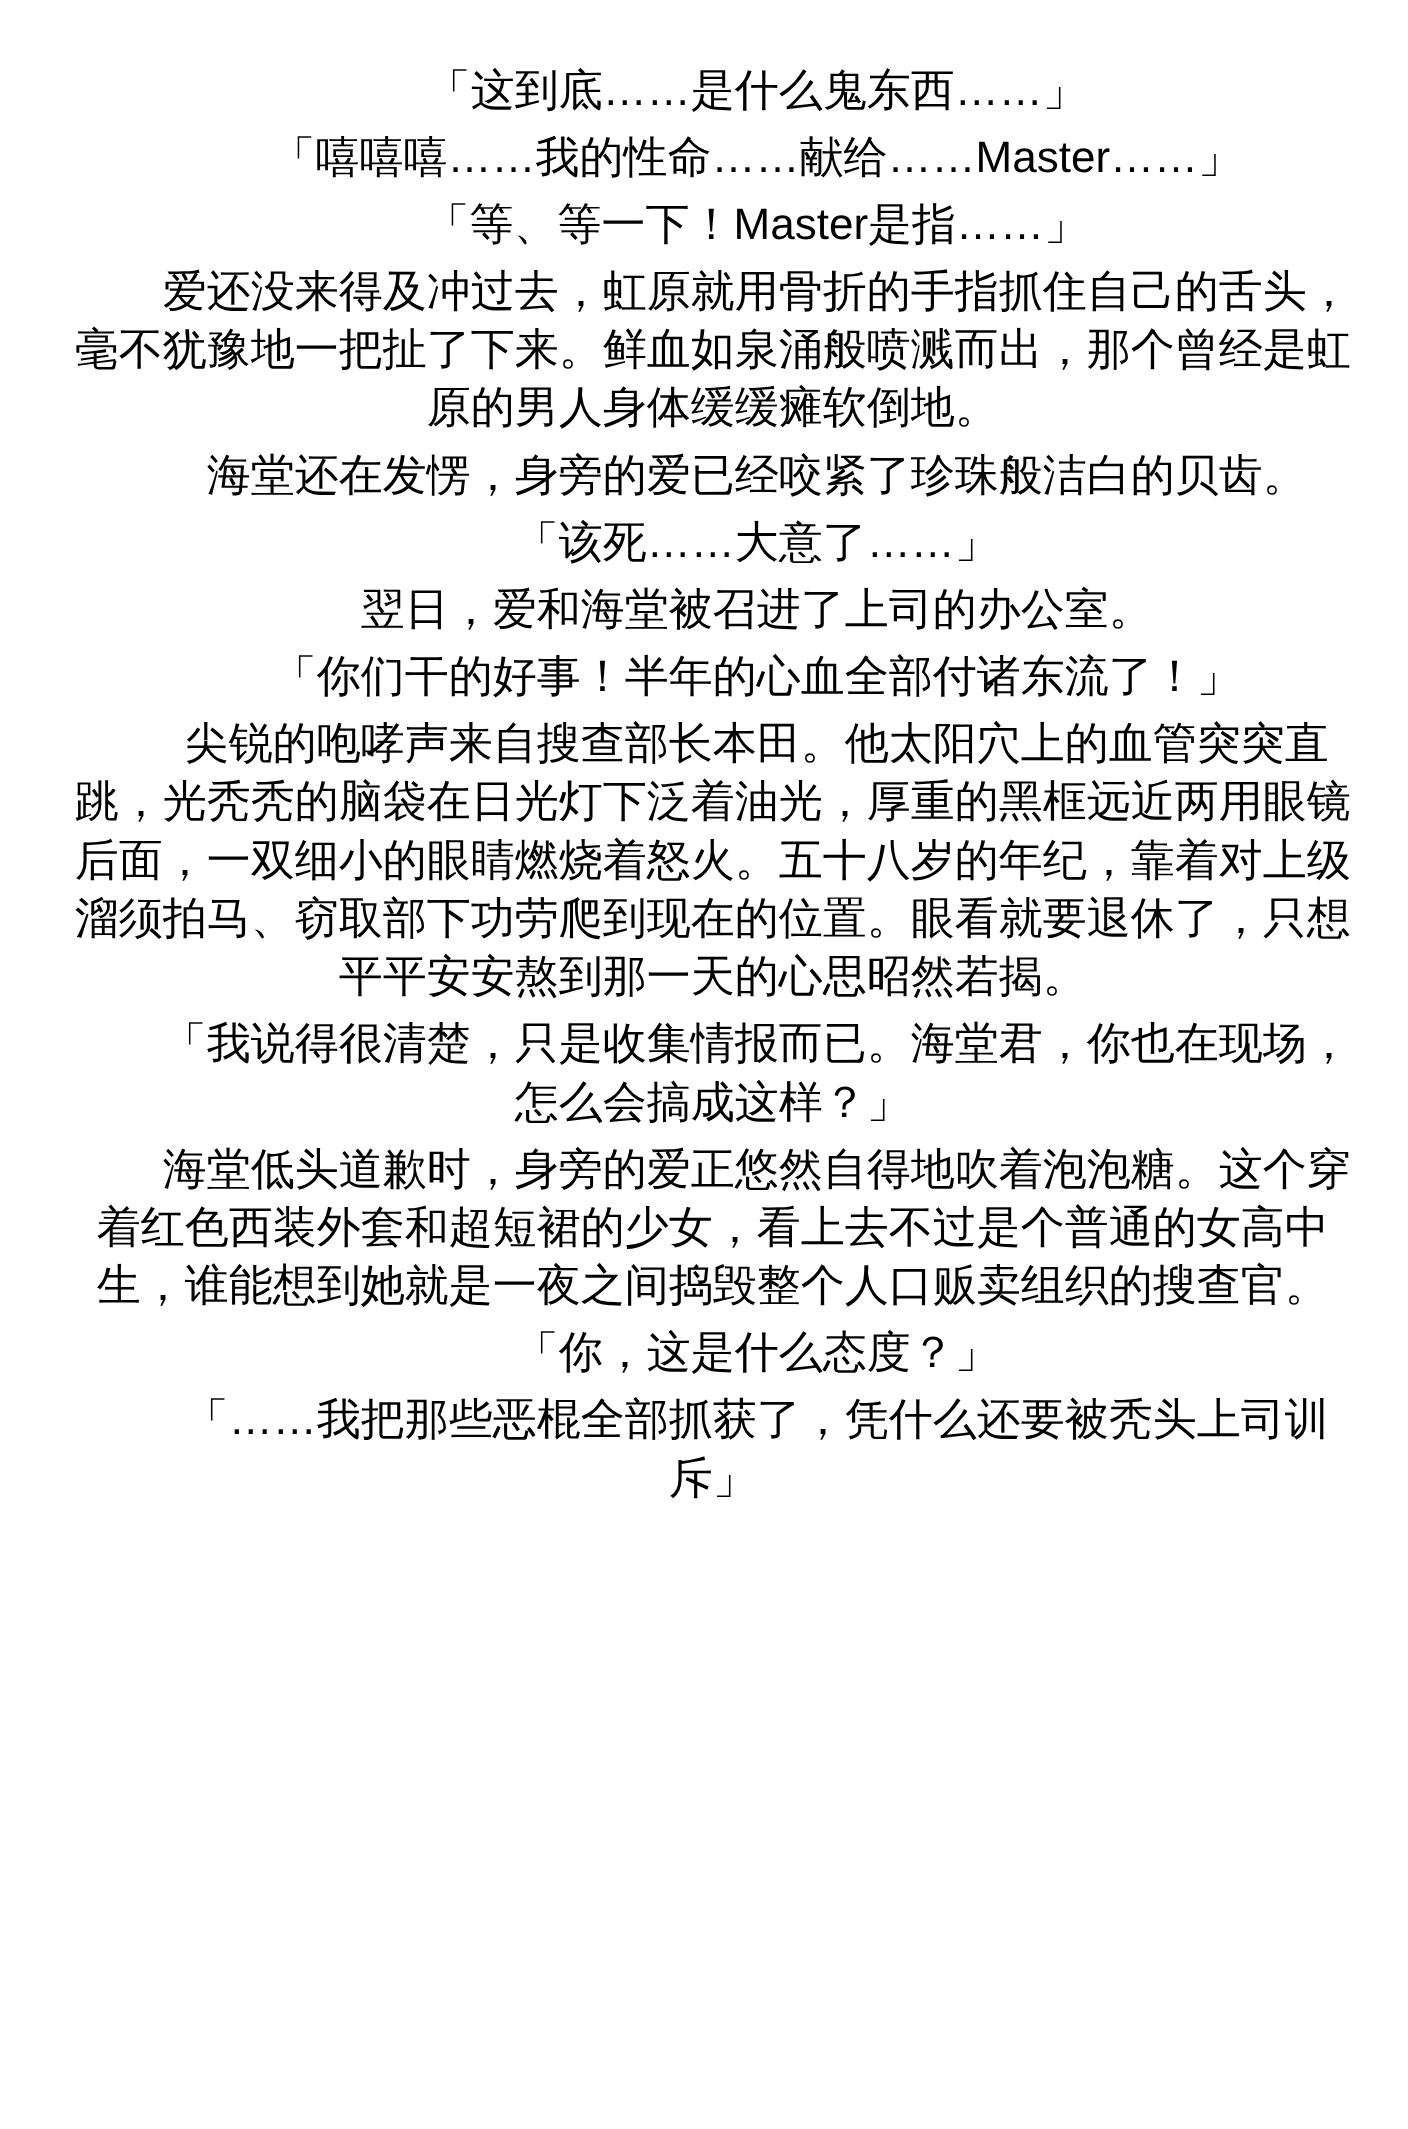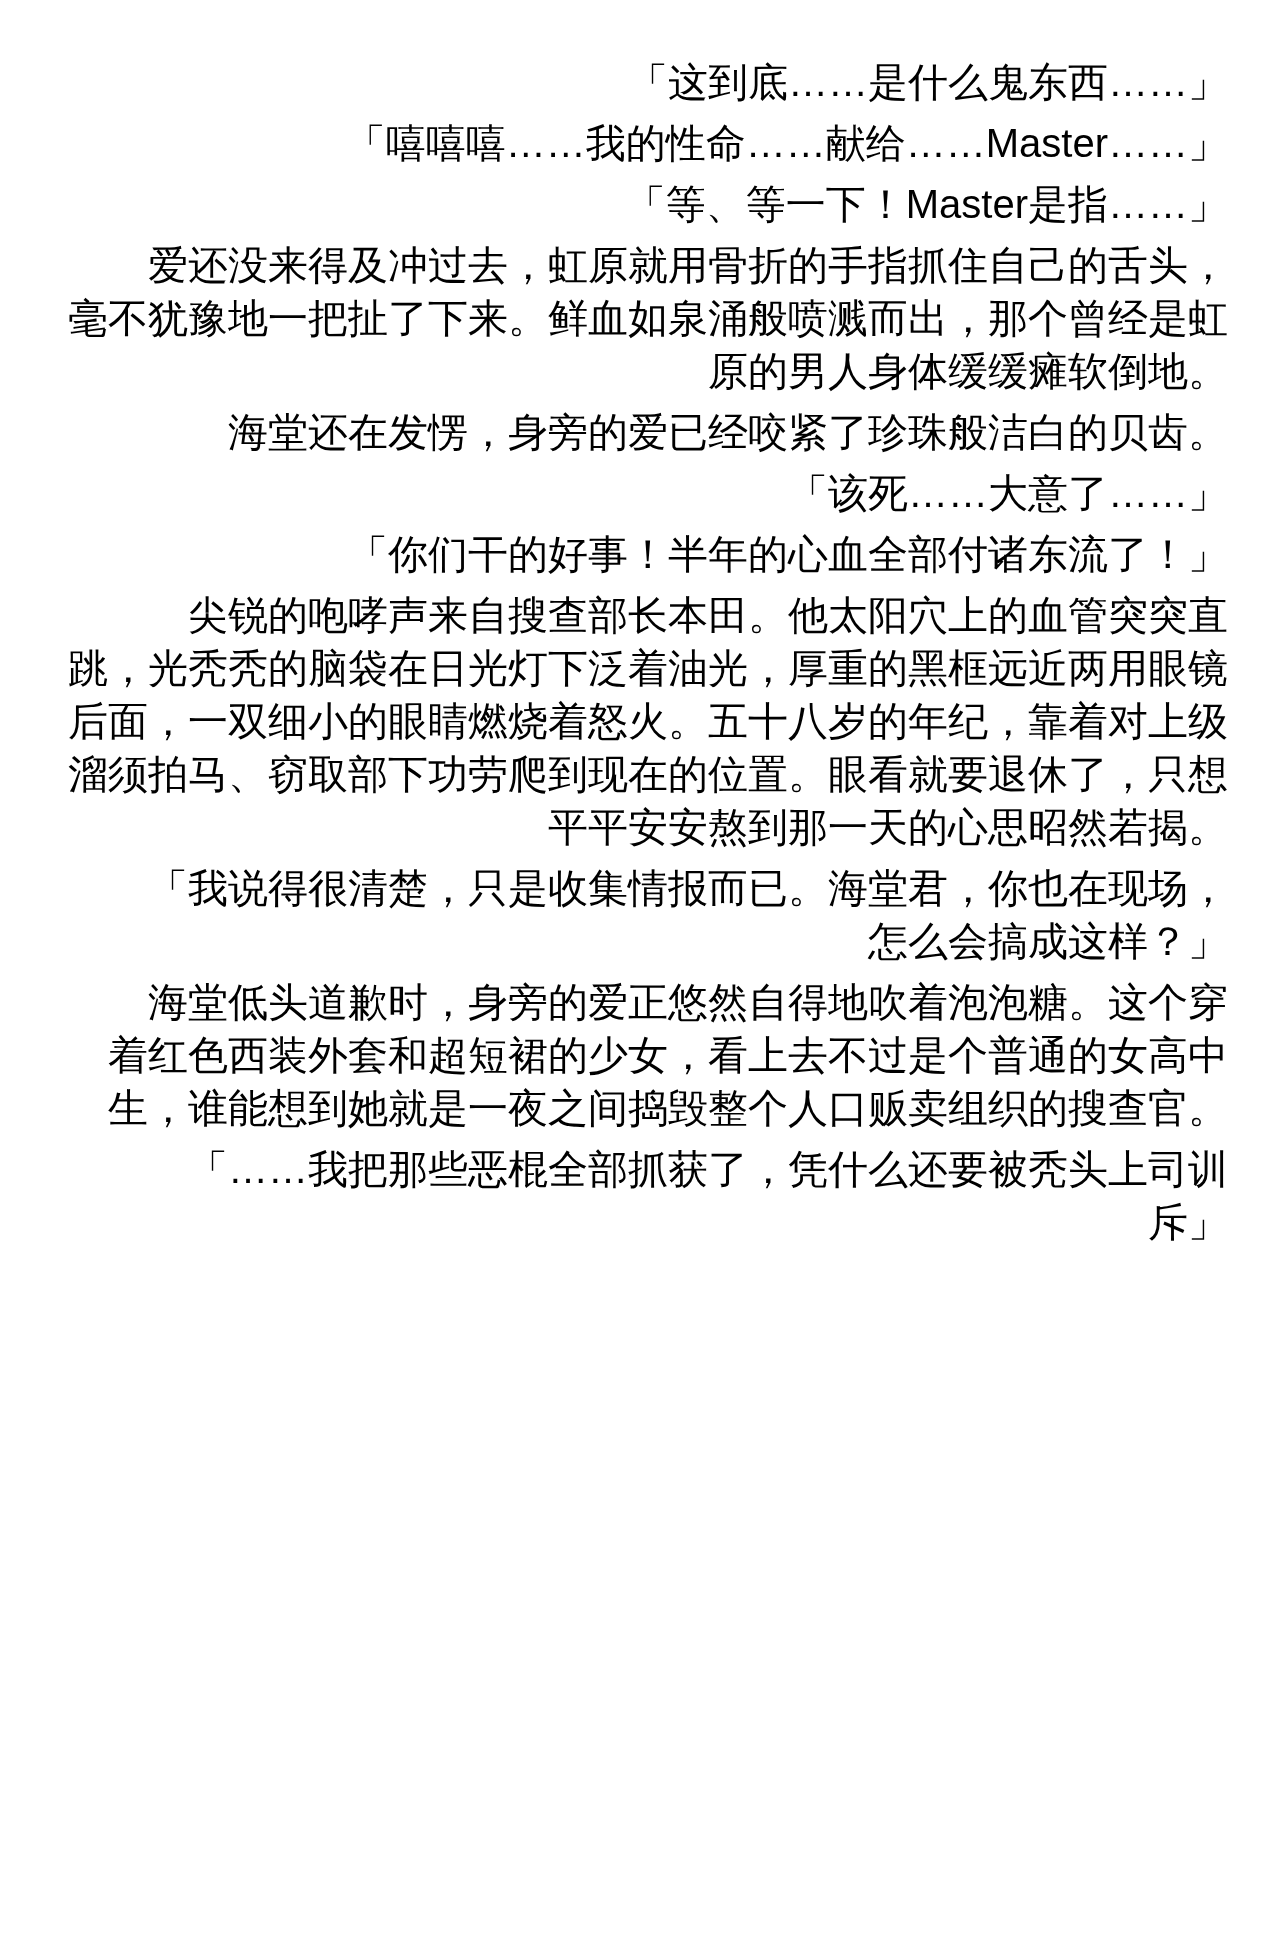--- a/index.html
+++ b/index.html
@@ -18,35 +18,37 @@
     box-sizing: border-box;
     width: 1160px;            
     margin-left: 68px;
     padding-top: 56px;
   }
   .reader-page p {
     margin: 0 0 8px 0;
     font-size: 40px;
     line-height: 53px;
     text-indent: 2em;         
-    text-align: right;
+    text-align: center;
     letter-spacing: 0;
     word-break: normal;
     line-break: strict;       
     font-weight: 500;
   }
 </style>
 </head>
 <body style="background: rgb(255, 255, 255); color: rgb(0, 0, 0);">
 
 <main class="reader-page">
   <p>「这到底……是什么鬼东西……」</p>
   <p>「嘻嘻嘻……我的性命……献给……Master……」</p>
   <p>「等、等一下！Master是指……」</p>
   <p>爱还没来得及冲过去，虹原就用骨折的手指抓住自己的舌头，毫不犹豫地一把扯了下来。鲜血如泉涌般喷溅而出，那个曾经是虹原的男人身体缓缓瘫软倒地。</p>
   <p>海堂还在发愣，身旁的爱已经咬紧了珍珠般洁白的贝齿。</p>
   <p>「该死……大意了……」</p>
+  <p>翌日，爱和海堂被召进了上司的办公室。</p>
   <p>「你们干的好事！半年的心血全部付诸东流了！」</p>
   <p>尖锐的咆哮声来自搜查部长本田。他太阳穴上的血管突突直跳，光秃秃的脑袋在日光灯下泛着油光，厚重的黑框远近两用眼镜后面，一双细小的眼睛燃烧着怒火。五十八岁的年纪，靠着对上级溜须拍马、窃取部下功劳爬到现在的位置。眼看就要退休了，只想平平安安熬到那一天的心思昭然若揭。</p>
   <p>「我说得很清楚，只是收集情报而已。海堂君，你也在现场，怎么会搞成这样？」</p>
   <p>海堂低头道歉时，身旁的爱正悠然自得地吹着泡泡糖。这个穿着红色西装外套和超短裙的少女，看上去不过是个普通的女高中生，谁能想到她就是一夜之间捣毁整个人口贩卖组织的搜查官。</p>
+  <p>「你，这是什么态度？」</p>
   <p>「……我把那些恶棍全部抓获了，凭什么还要被秃头上司训斥」</p>
 </main>
 
 </body></html>

